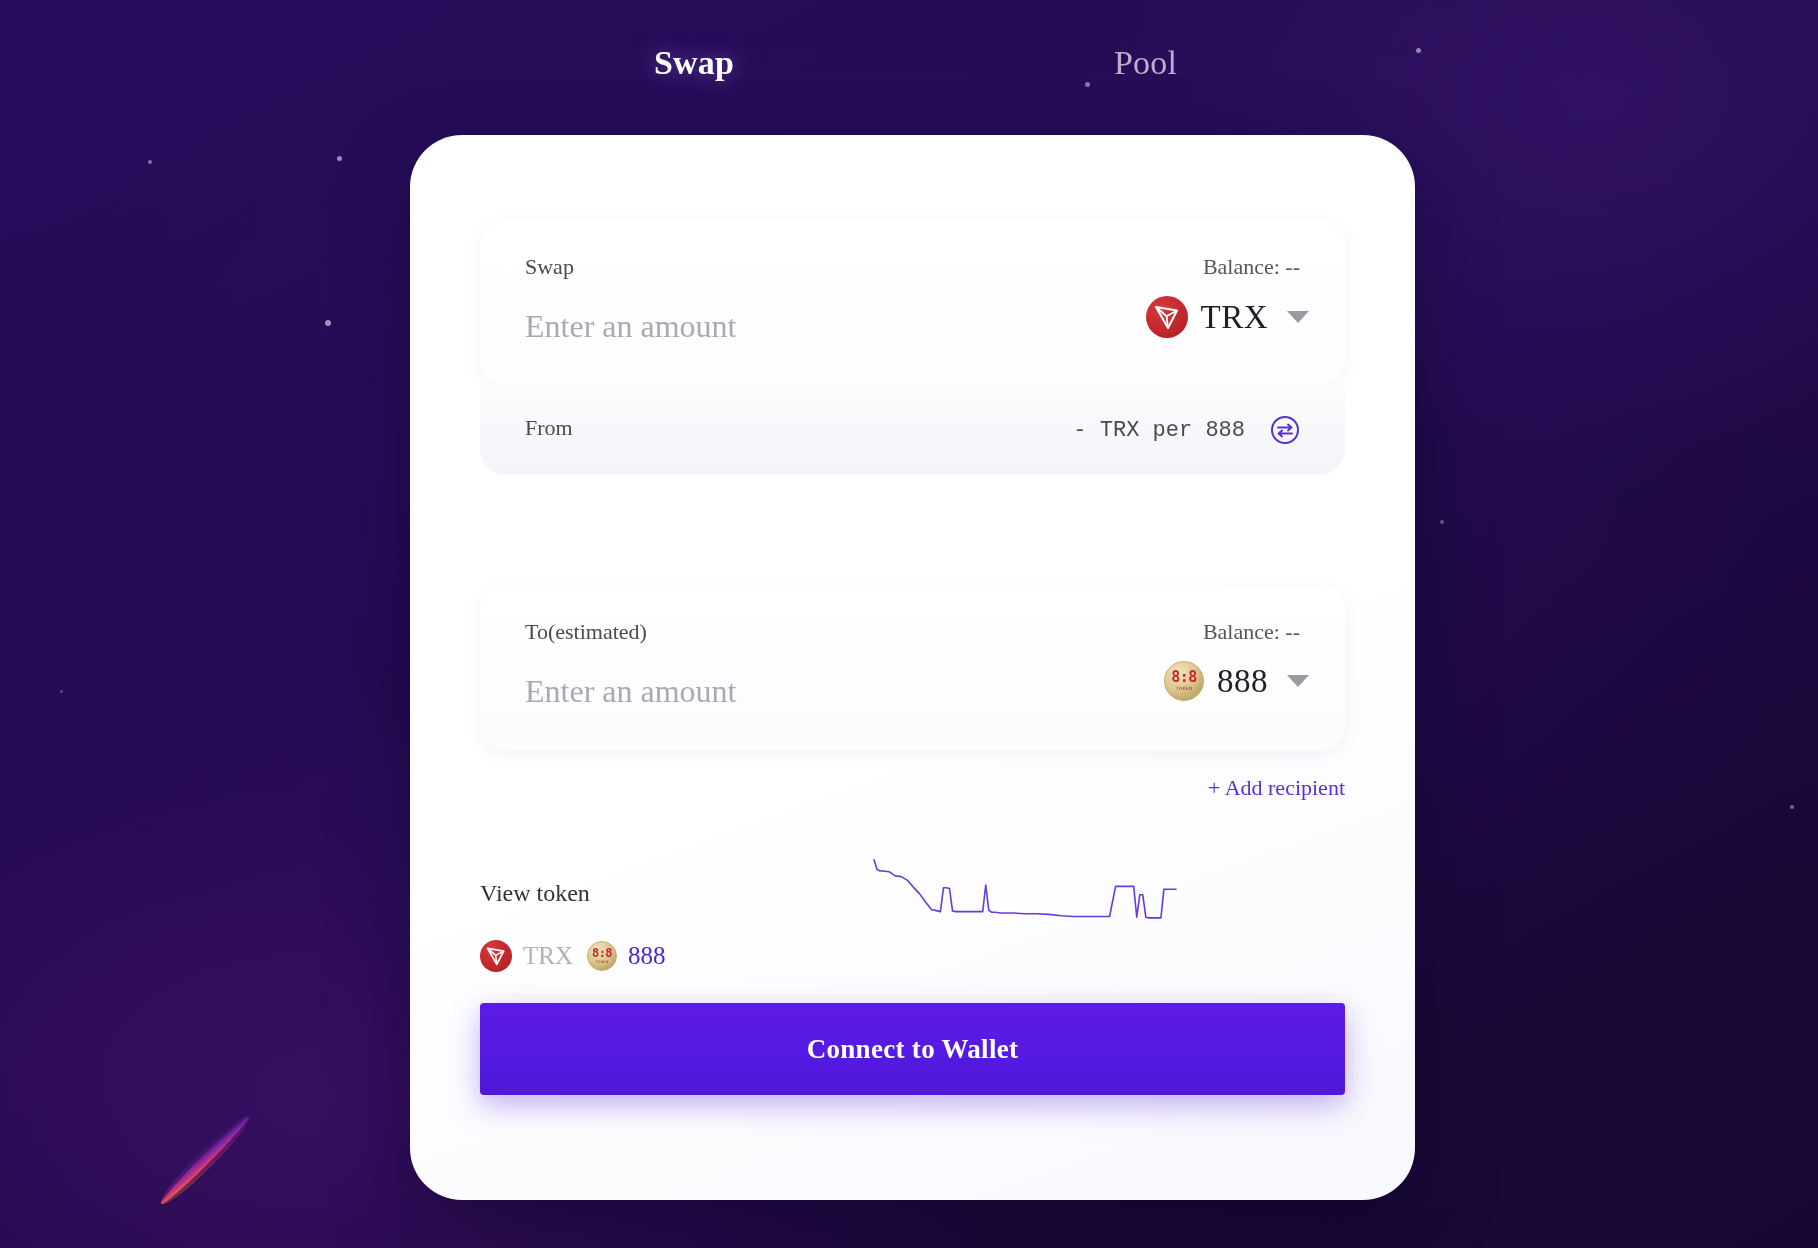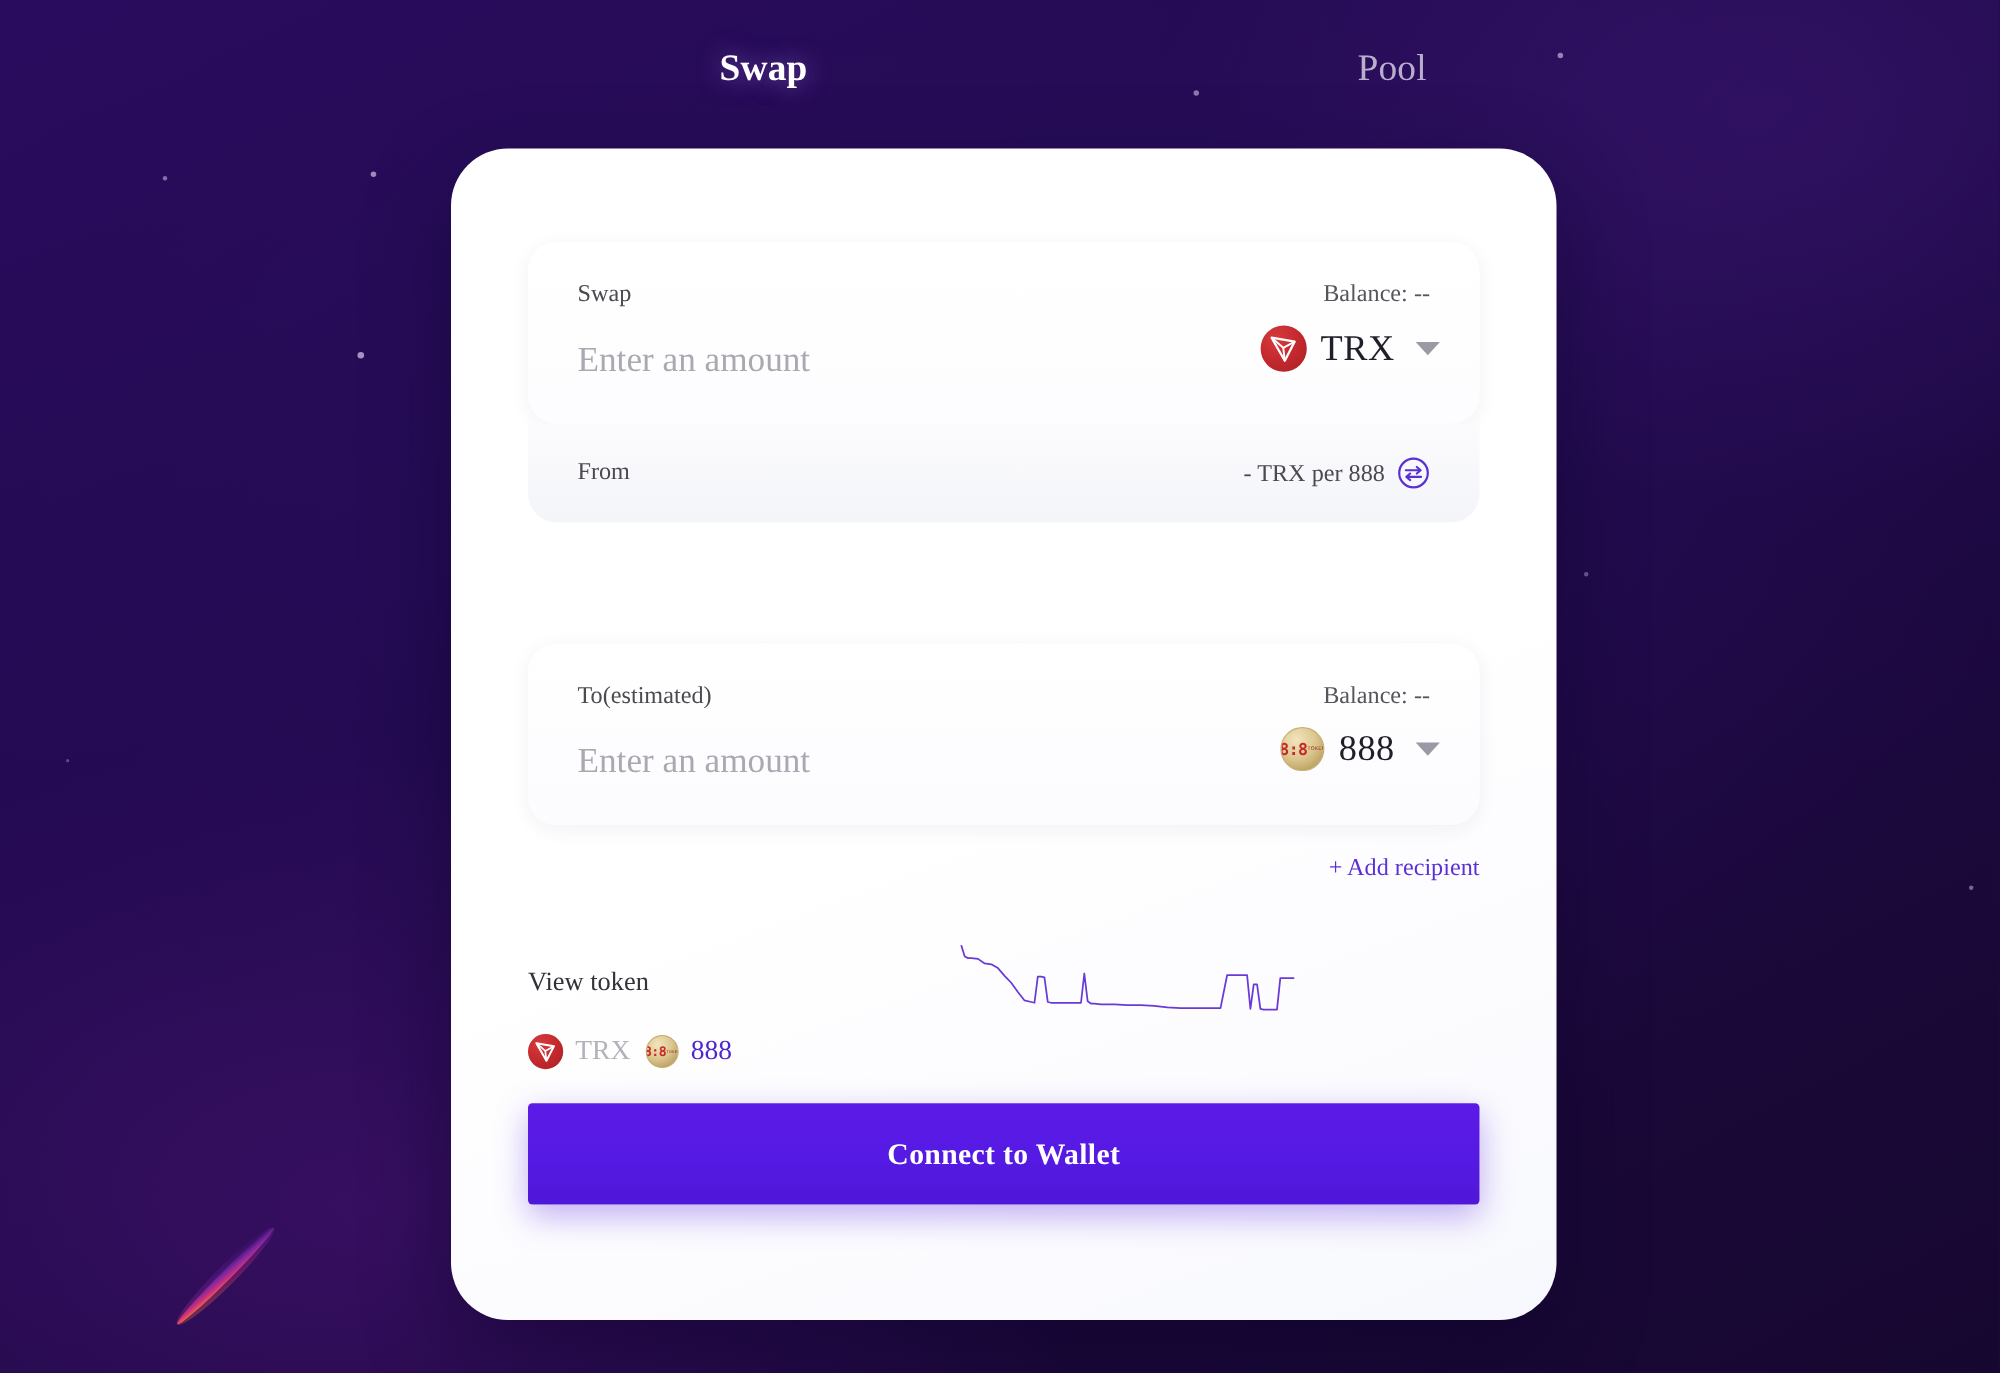--- a/index.html
+++ b/index.html
@@ -61,21 +61,21 @@
     cursor: pointer;
     user-select: none;
   }
   .tab.active {
     left: 620px;
     color: #ffffff;
     font-weight: bold;
     text-shadow: 0 0 22px rgba(180,140,255,0.55);
   }
   .tab.inactive {
-    left: 1200px;
+    left: 1080px;
     color: #b9aecd;
     font-weight: normal;
   }
 
   
   #card {
     position: absolute;
     left: 410px;
     top: 135px;
     width: 1005px;
@@ -175,21 +175,21 @@
 
   
   .coin-888 {
     position: relative;
     width: 40px; height: 40px;
     border-radius: 50%;
     background: radial-gradient(circle at 36% 28%, #f2e4bd 0%, #dcc68e 48%, #b9a062 82%, #9b8550 100%);
     border: 1.5px solid #c7ae72;
     flex: none;
     display: flex;
-    flex-direction: row;
+    flex-direction: column;
     align-items: center;
     justify-content: center;
     overflow: hidden;
   }
   .coin-888 .digits {
     font-family: "DejaVu Sans Mono", monospace;
     font-size: 15px;
     font-weight: bold;
     color: #c6282c;
     line-height: 1;
@@ -204,23 +204,24 @@
     letter-spacing: .2px;
   }
 
   
   .price-right {
     position: absolute;
     right: 45px;
     top: 30px;
     display: flex;
     align-items: center;
-    gap: 11px;
+    gap: 25px;
     font-size: 22px;
     color: #4a4a4f;
+    font-family: Liberation Mono, monospace;
   }
 
   
   #advanced-row {
     position: absolute;
     left: 70px;
     top: 370px;
     width: 865px;
     height: 60px;
   }

